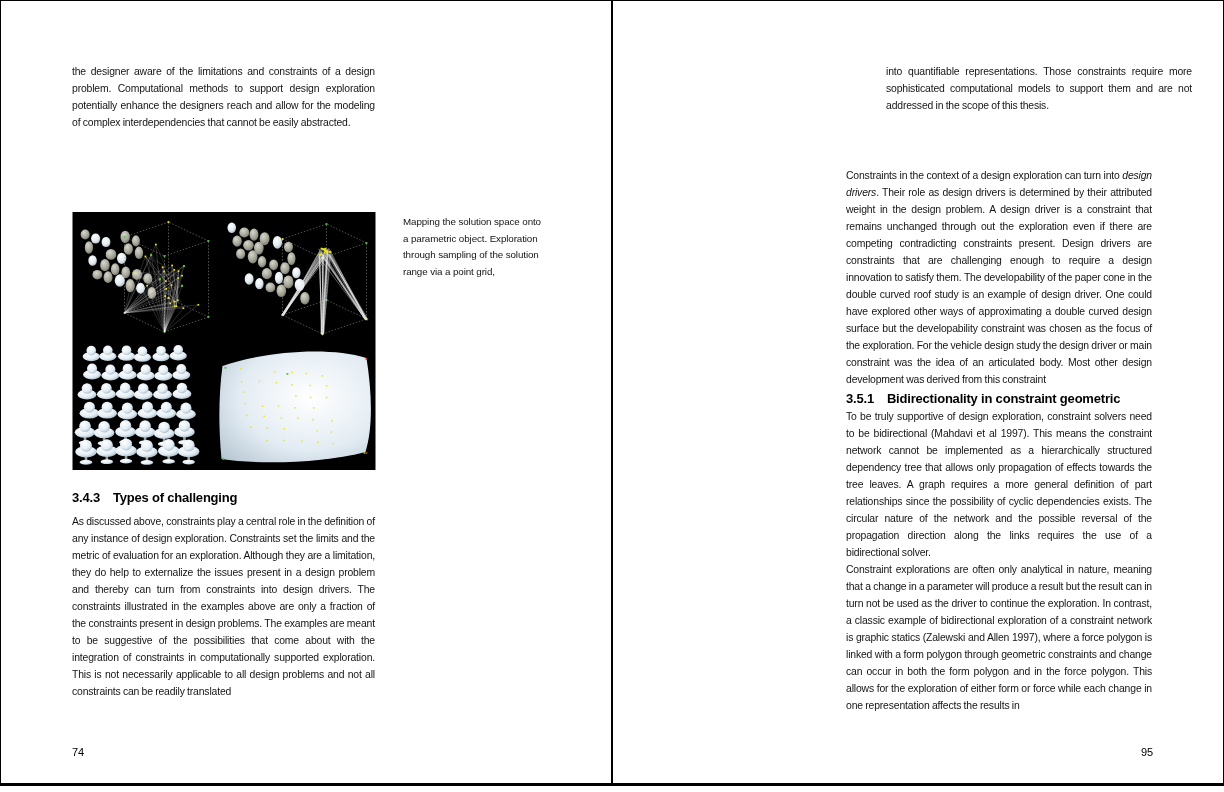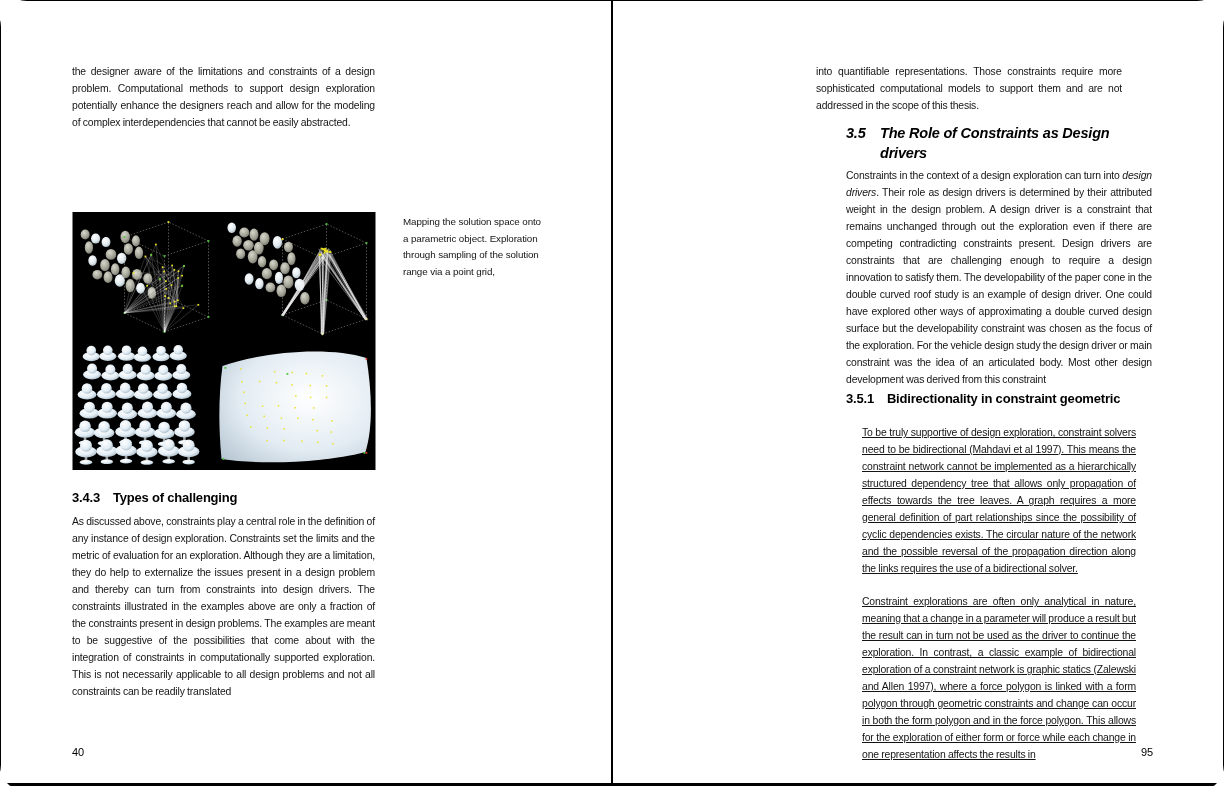--- a/index.html
+++ b/index.html
@@ -1,24 +1,24 @@
 <!DOCTYPE html>
 <html><head>
 <meta charset="utf-8">
 <style>
   html,body{margin:0;padding:0;background:#fff;}
   .spread{position:relative;width:1224px;height:792px;background:#ffffff;overflow:hidden;
-          font-family:"Liberation Sans",sans-serif;border-radius:27px;}
+          font-family:"Liberation Sans",sans-serif;}
   .abs{position:absolute;}
   .frame{left:0;top:0;width:1224px;height:786px;border-top:1px solid #000;border-left:1px solid #000;
          border-right:1px solid #000;border-bottom:3px solid #000;box-sizing:border-box;}
   .divider{left:611px;top:0;width:2px;height:783px;background:#000;}
   .body{font-size:10.4px;line-height:17px;letter-spacing:-0.15px;word-spacing:-0.4px;
         color:#141414;text-align:justify;margin:0;}
-  .body p{margin:16px;text-decoration:underline;}
+  .body p{margin:0;}
   .caption{font-size:9.8px;line-height:16.5px;letter-spacing:-0.1px;color:#141414;margin:7px;}
   .h3{font-size:13px;font-weight:bold;color:#000;display:flex;letter-spacing:-0.2px;margin:0;text-align:center;}
   .h3 .hnum{margin-right:13px;flex:0 0 auto;}
   .h2{font-size:14.5px;font-weight:bold;font-style:italic;line-height:19.5px;display:flex;
       color:#000;letter-spacing:-0.2px;margin:0;}
   .h2 .hnum2{flex:0 0 34px;}
   .h2 .htitle2{width:270px;}
   .pnum{font-size:11px;color:#000;}
   figure{margin:0;}
 </style>
@@ -498,28 +498,24 @@
 
   <p class="caption abs" style="left:396px;top:207px;width:140px;">Mapping the solution space onto a parametric object. Exploration through sampling of the solution range via a point grid,</p>
 
   <h3 class="h3 abs" style="left:72px;top:490px;">
     <span class="hnum">3.4.3</span>
     <span>Types of challenging</span>
   </h3>
 
   <p class="body abs" style="left:72px;top:513px;width:303px;">As discussed above, constraints play a central role in the definition of any instance of design exploration. Constraints set the limits and the metric of evaluation for an exploration. Although they are a limitation, they do help to externalize the issues present in a design problem and thereby can turn from constraints into design drivers. The constraints illustrated in the examples above are only a fraction of the constraints present in design problems. The examples are meant to be suggestive of the possibilities that come about with the integration of constraints in computationally supported exploration. This is not necessarily applicable to all design problems and not all constraints can be readily translated</p>
 
-  <div class="pnum abs" style="left:72px;top:746px;">40</div>
-
-  <p class="body abs" style="left:816px;top:63px;width:306px;">into quantifiable representations. Those constraints require more sophisticated computational models to support them and are not addressed in the scope of this thesis.</p>
-
-  <h2 class="h2 abs" style="left:846px;top:124px;width:306px;">
-    <span class="hnum2">3.5</span>
-    <span class="htitle2">The Role of Constraints as Design drivers</span>
-  </h2>
+  <div class="pnum abs" style="left:72px;top:746px;">74</div>
+
+  <p class="body abs" style="left:886px;top:63px;width:306px;">into quantifiable representations. Those constraints require more sophisticated computational models to support them and are not addressed in the scope of this thesis.</p>
+
 
   <p class="body abs" style="left:846px;top:167px;width:306px;"><span>Constraints in the context of a design exploration can turn into </span><i>design drivers</i><span>. Their role as design drivers is determined by their attributed weight in the design problem. A design driver is a constraint that remains unchanged through out the exploration even if there are competing contradicting constraints present. Design drivers are constraints that are challenging enough to require a design innovation to satisfy them. The developability of the paper cone in the double curved roof study is an example of design driver. One could have explored other ways of approximating a double curved design surface but the developability constraint was chosen as the focus of the exploration. For the vehicle design study the design driver or main constraint was the idea of an articulated body. Most other design development was derived from this constraint</span></p>
 
   <h3 class="h3 abs" style="left:846px;top:391px;">
     <span class="hnum">3.5.1</span>
     <span>Bidirectionality in constraint geometric</span>
   </h3>
 
   <div class="body abs" style="left:846px;top:408px;width:306px;">
     <p>To be truly supportive of design exploration, constraint solvers need to be bidirectional (Mahdavi et al 1997). This means the constraint network cannot be implemented as a hierarchically structured dependency tree that allows only propagation of effects towards the tree leaves. A graph requires a more general definition of part relationships since the possibility of cyclic dependencies exists. The circular nature of the network and the possible reversal of the propagation direction along the links requires the use of a bidirectional solver.</p>

